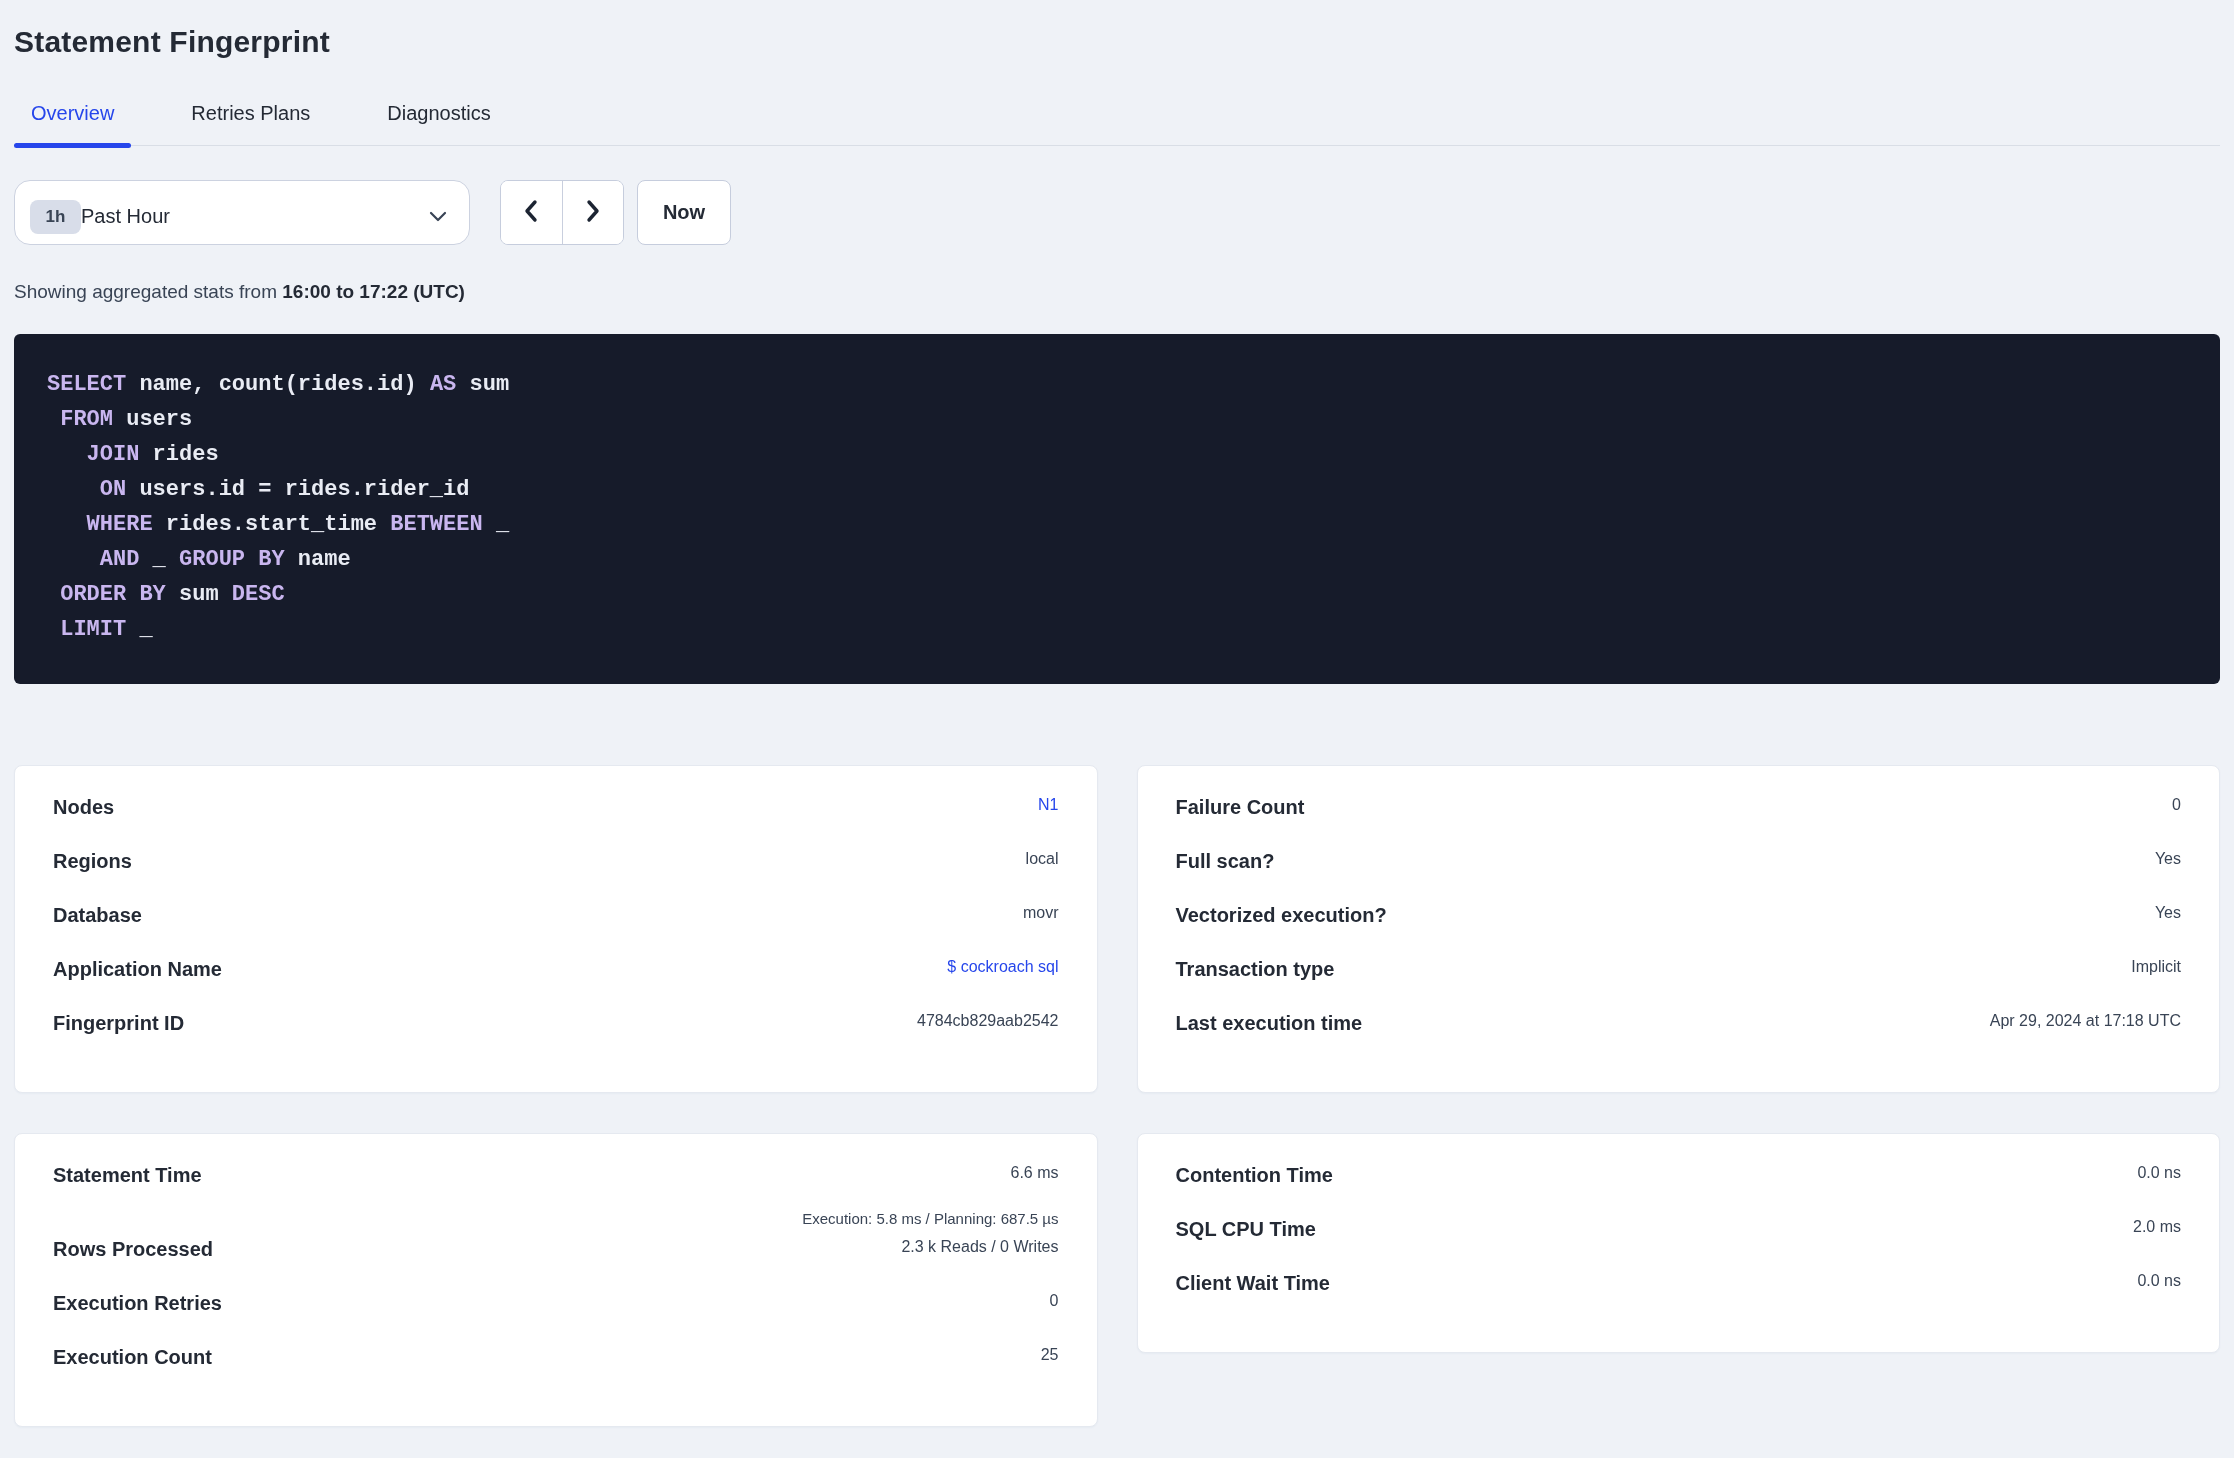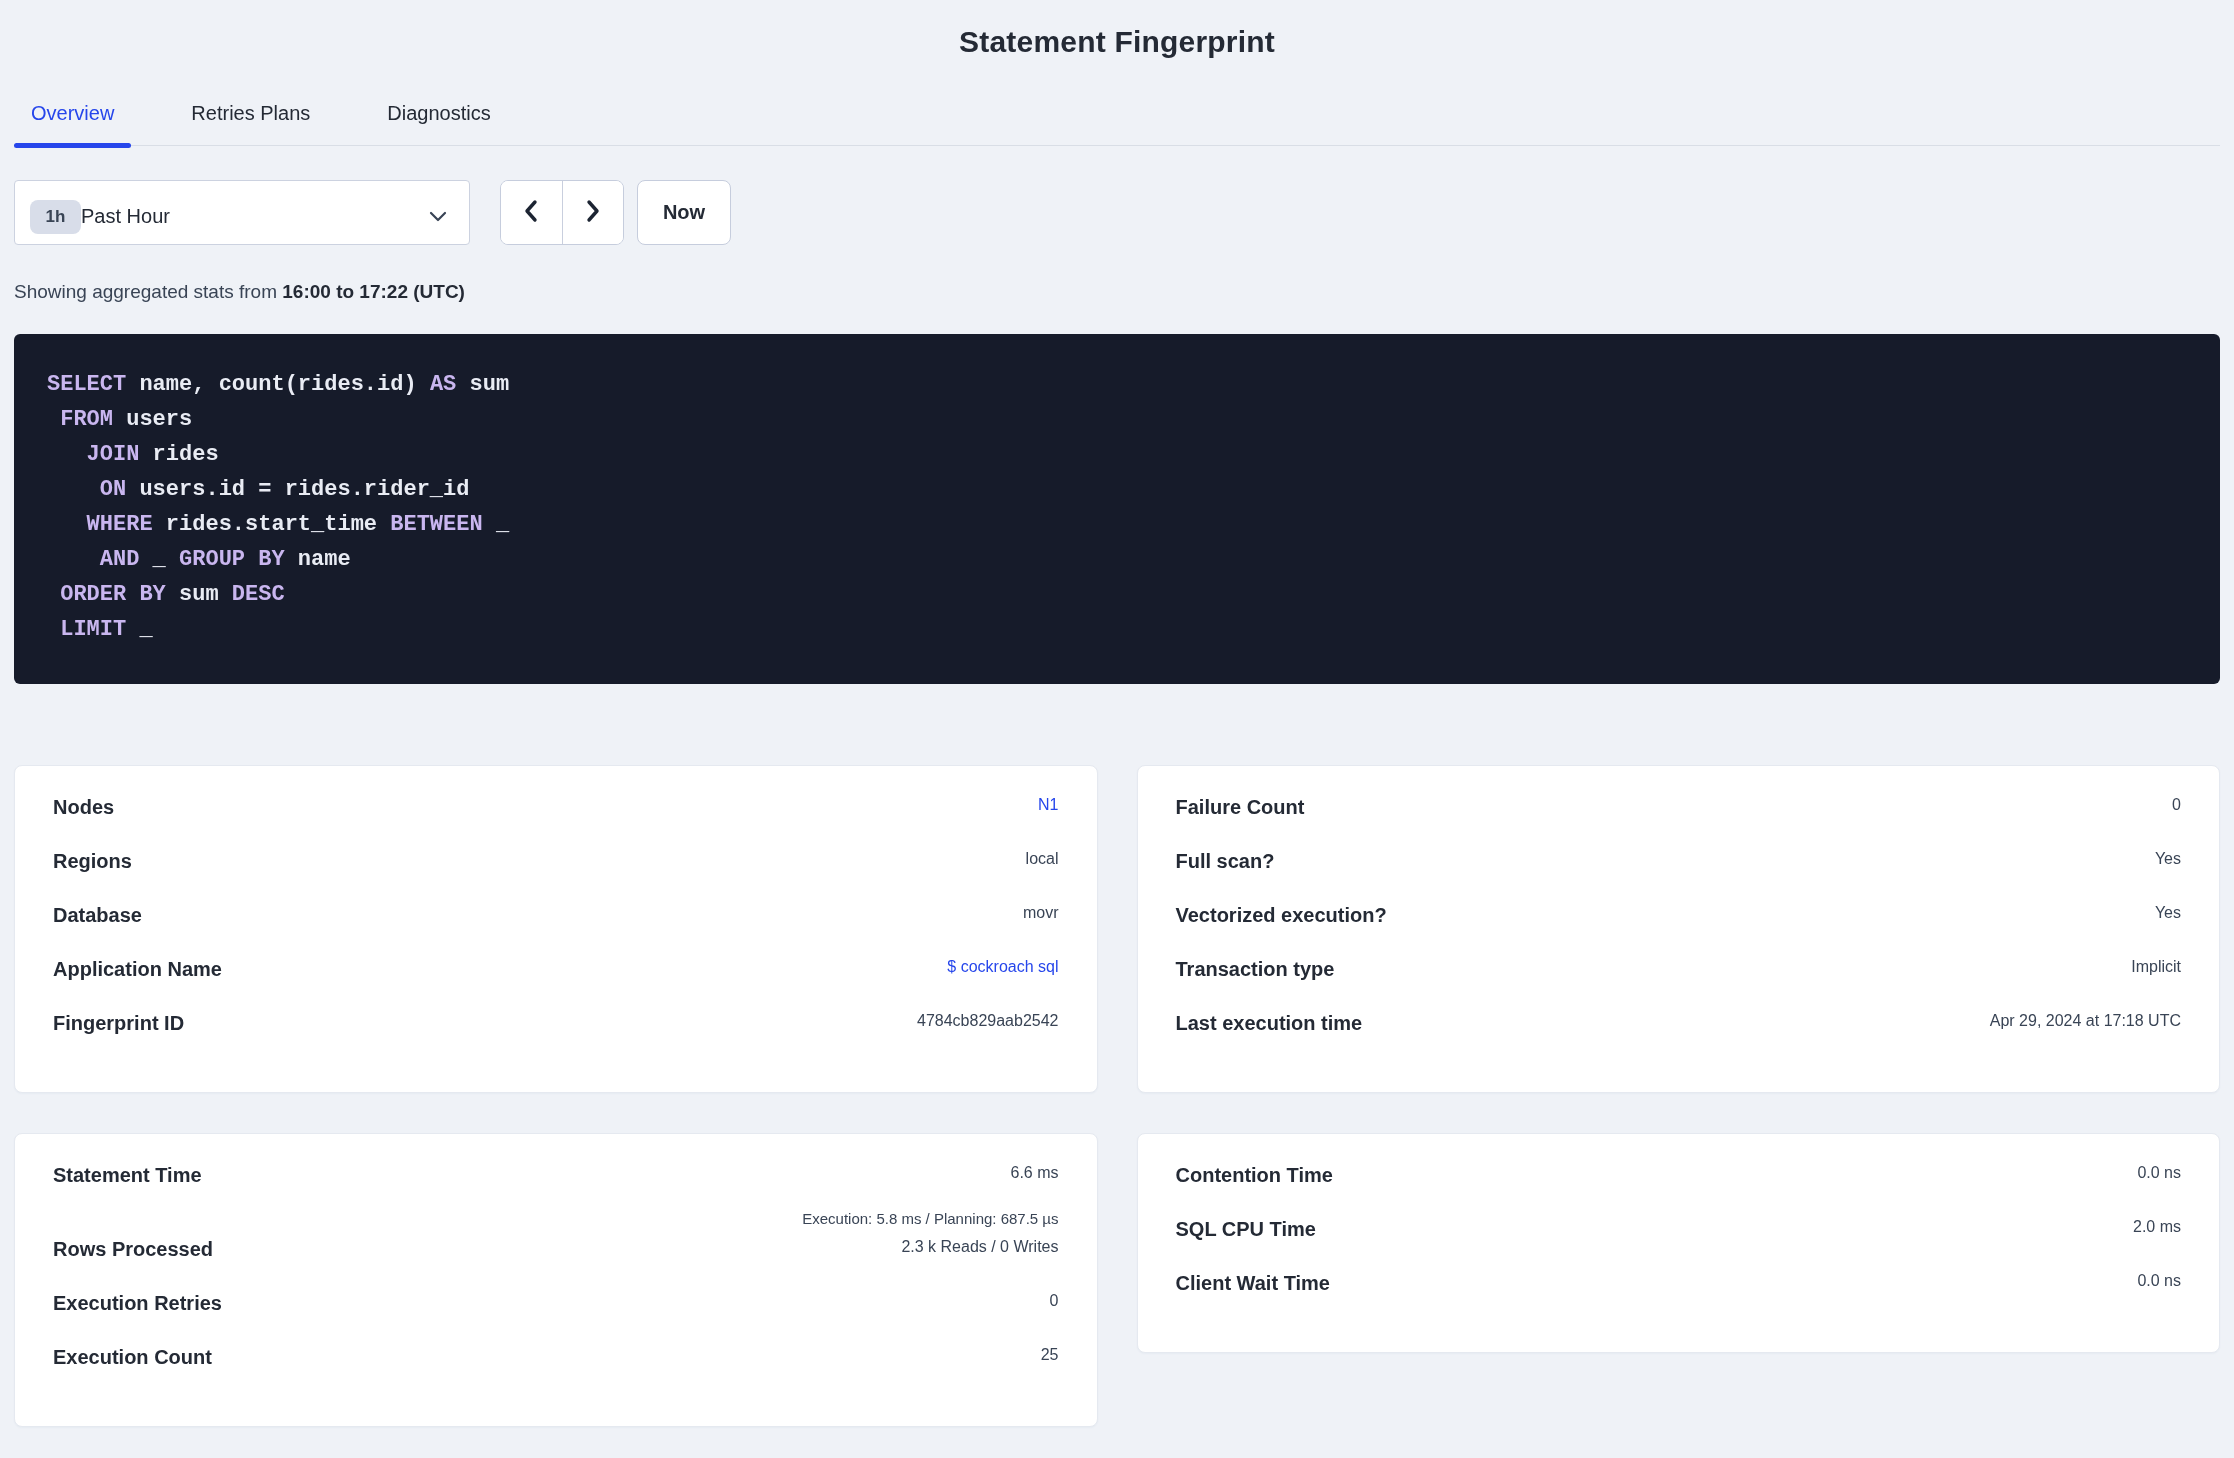--- a/index.html
+++ b/index.html
@@ -13,21 +13,20 @@
   .page { padding:0 14px; }
 
   
   .page-title {
     margin-top:22px;
     font-size:30px;
     line-height:40px;
     font-weight:700;
     color:#242a35;
     letter-spacing:.2px;
-    text-align:center;
   }
 
   
   .tabbar {
     margin-top:22px;
     display:flex;
     border-bottom:1px solid #d9dee6;
   }
   .tab {
     position:relative;
@@ -52,21 +51,21 @@
   .controls {
     margin-top:34px;
     display:flex;
     align-items:stretch;
     height:65px;
   }
   .time-picker {
     width:456px;
     background:#ffffff;
     border:1px solid #ccd2e0;
-    border-radius:4px;
+    border-radius:16px;
     display:flex;
     align-items:center;
     padding:8px 22px 0 15px;
     cursor:pointer;
   }
   .tp-badge {
     background:#d8dde9;
     border-radius:8px;
     width:51px; height:34px;
     display:flex; align-items:center; justify-content:center;

